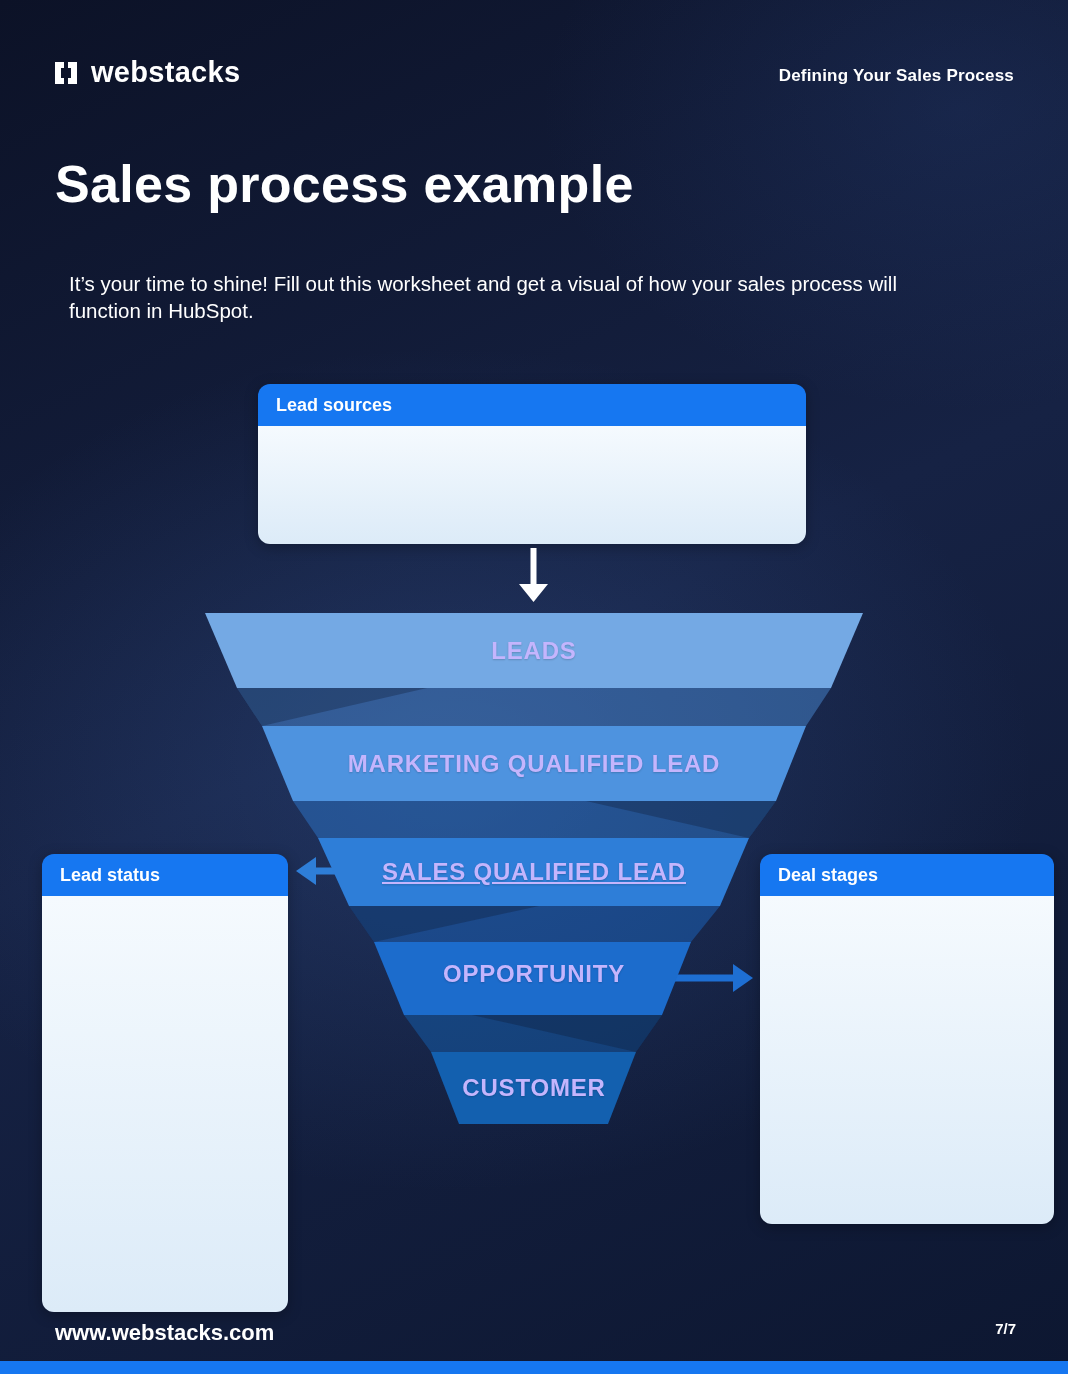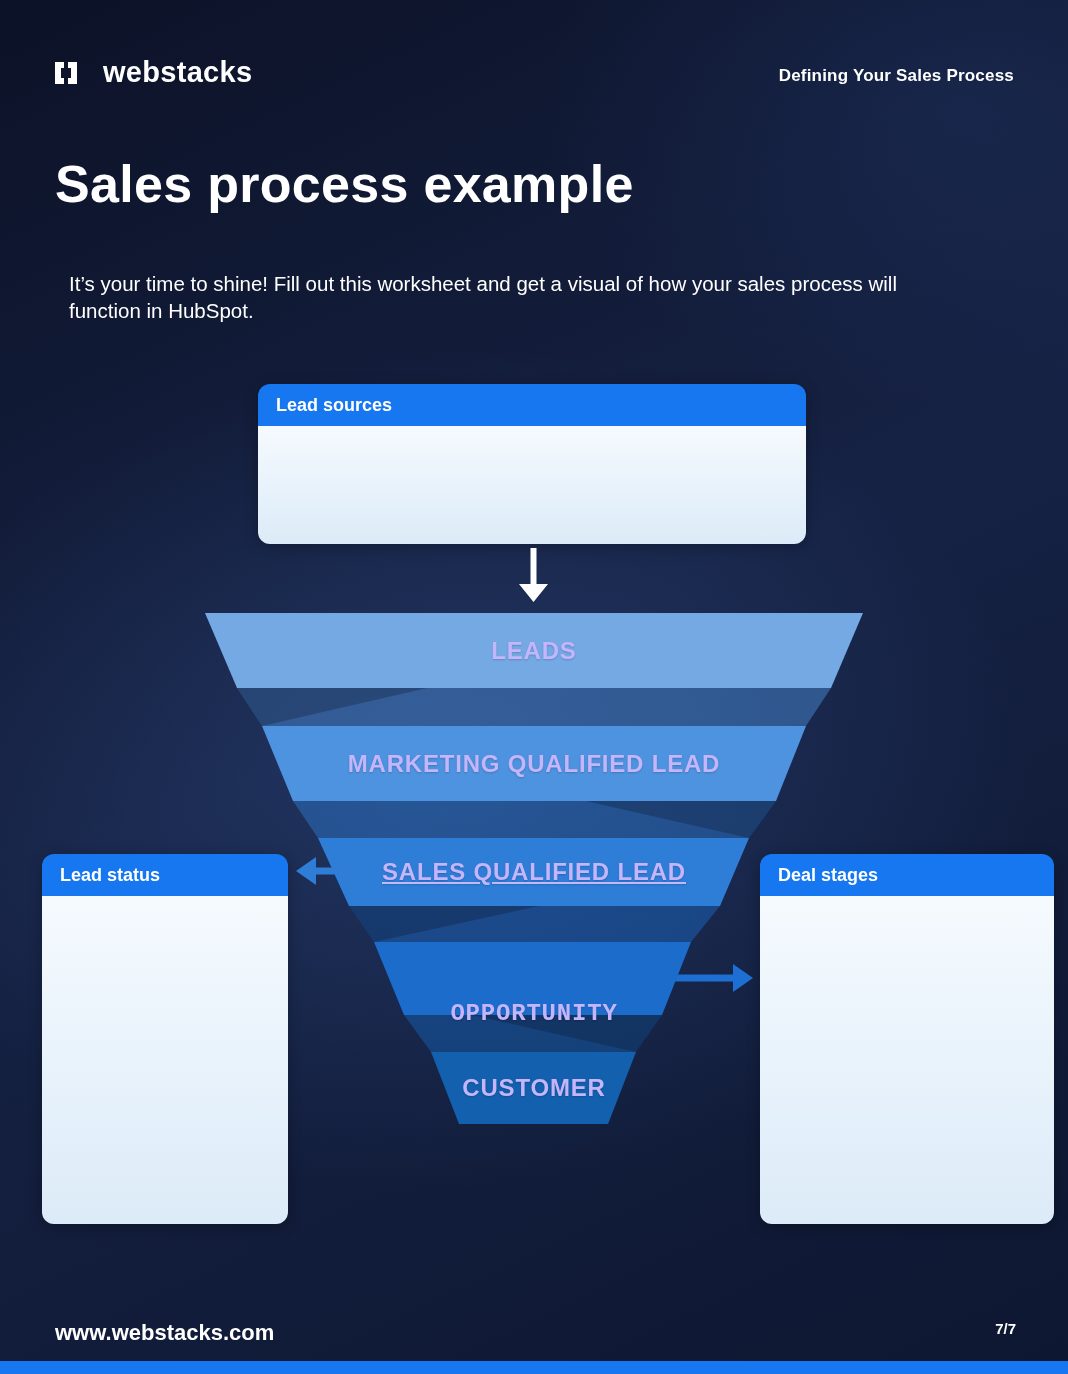--- a/index.html
+++ b/index.html
@@ -10,47 +10,47 @@
     overflow:hidden;
     font-family:"Liberation Sans", sans-serif;
     color:#ffffff;
     background-color:#121b36;
     background-image:
       radial-gradient(900px 650px at 42% 56%, rgba(62,100,170,0.30), rgba(62,100,170,0) 65%),
       radial-gradient(700px 500px at 90% 8%, rgba(45,75,140,0.22), rgba(45,75,140,0) 60%),
       linear-gradient(155deg, #0c1227 0%, #162244 48%, #0d1731 100%);
   }
 
-  .brand { position:absolute; left:52px; top:56px; display:flex; align-items:center; gap:23px; }
+  .brand { position:absolute; left:52px; top:56px; display:flex; align-items:center; gap:11px; }
   .brand-name { font-size:29px; font-weight:700; letter-spacing:0.3px; }
   .header-right { position:absolute; right:54px; top:66px; font-size:17px; font-weight:700; letter-spacing:0.2px; }
 
   .page-title { position:absolute; left:55px; top:154px; font-size:52px; font-weight:700; letter-spacing:0.3px; }
 
   .intro { position:absolute; left:69px; top:270px; width:880px; font-size:20.5px; line-height:1.32; font-weight:400; }
 
   .panel { position:absolute; border-radius:12px; overflow:hidden; display:flex; flex-direction:column;
            box-shadow:0 3px 14px rgba(0,0,0,0.28); }
   .panel-header { height:42px; background:var(--accent,#1677F1); display:flex; align-items:center;
                   padding:0 18px; font-size:18px; font-weight:700; flex:0 0 auto; }
   .panel-body { flex:1 1 auto; background:linear-gradient(180deg,#f5fafe 0%, #dcebf8 100%); }
 
   #lead-sources { left:258px; top:384px; width:548px; height:160px; }
-  #lead-status  { left:42px;  top:854px; width:246px; height:370px; }
+  #lead-status  { left:42px;  top:854px; width:246px; height:458px; }
   #deal-stages  { left:760px; top:854px; width:294px; height:370px; }
 
   .diagram-svg { position:absolute; left:0; top:0; width:1068px; height:1374px; pointer-events:none; }
 
   .funnel-label { position:absolute; left:160px; width:748px; text-align:center;
                   font-weight:700; font-size:24px; letter-spacing:0.8px; color:#c4b5fd;
                   text-shadow:0 1px 2px rgba(0,0,0,0.18); }
   #label-leads { top:637px; }
   #label-mql   { top:750px; }
   #label-sql   { top:858px;text-decoration:underline; }
-  #label-opp   { top:1000px;font-family:Liberation Mono, monospace; }
+  #label-opp   { top:960px; }
   #label-cust  { top:1074px; }
 
   .footer-url  { position:absolute; left:55px;  top:1320px; font-size:22px; font-weight:700; text-decoration:none; color:#fff; }
   .footer-page { position:absolute; right:52px; top:1320px; font-size:15px; font-weight:700; }
   .bottom-bar  { position:absolute; left:0; bottom:0; width:100%; height:13px; background:var(--accent,#1677F1); }
 </style>
 </head>
 <body>
 
 <div class="brand">

